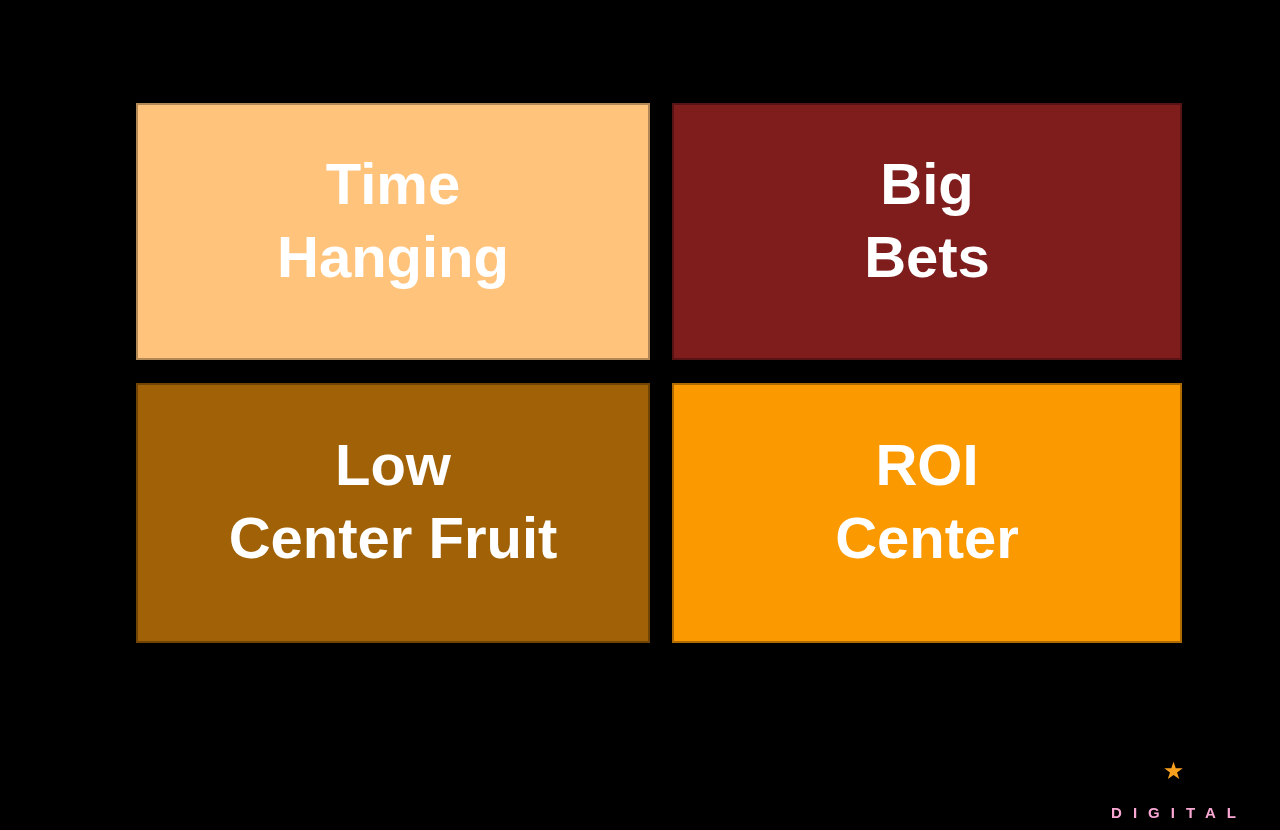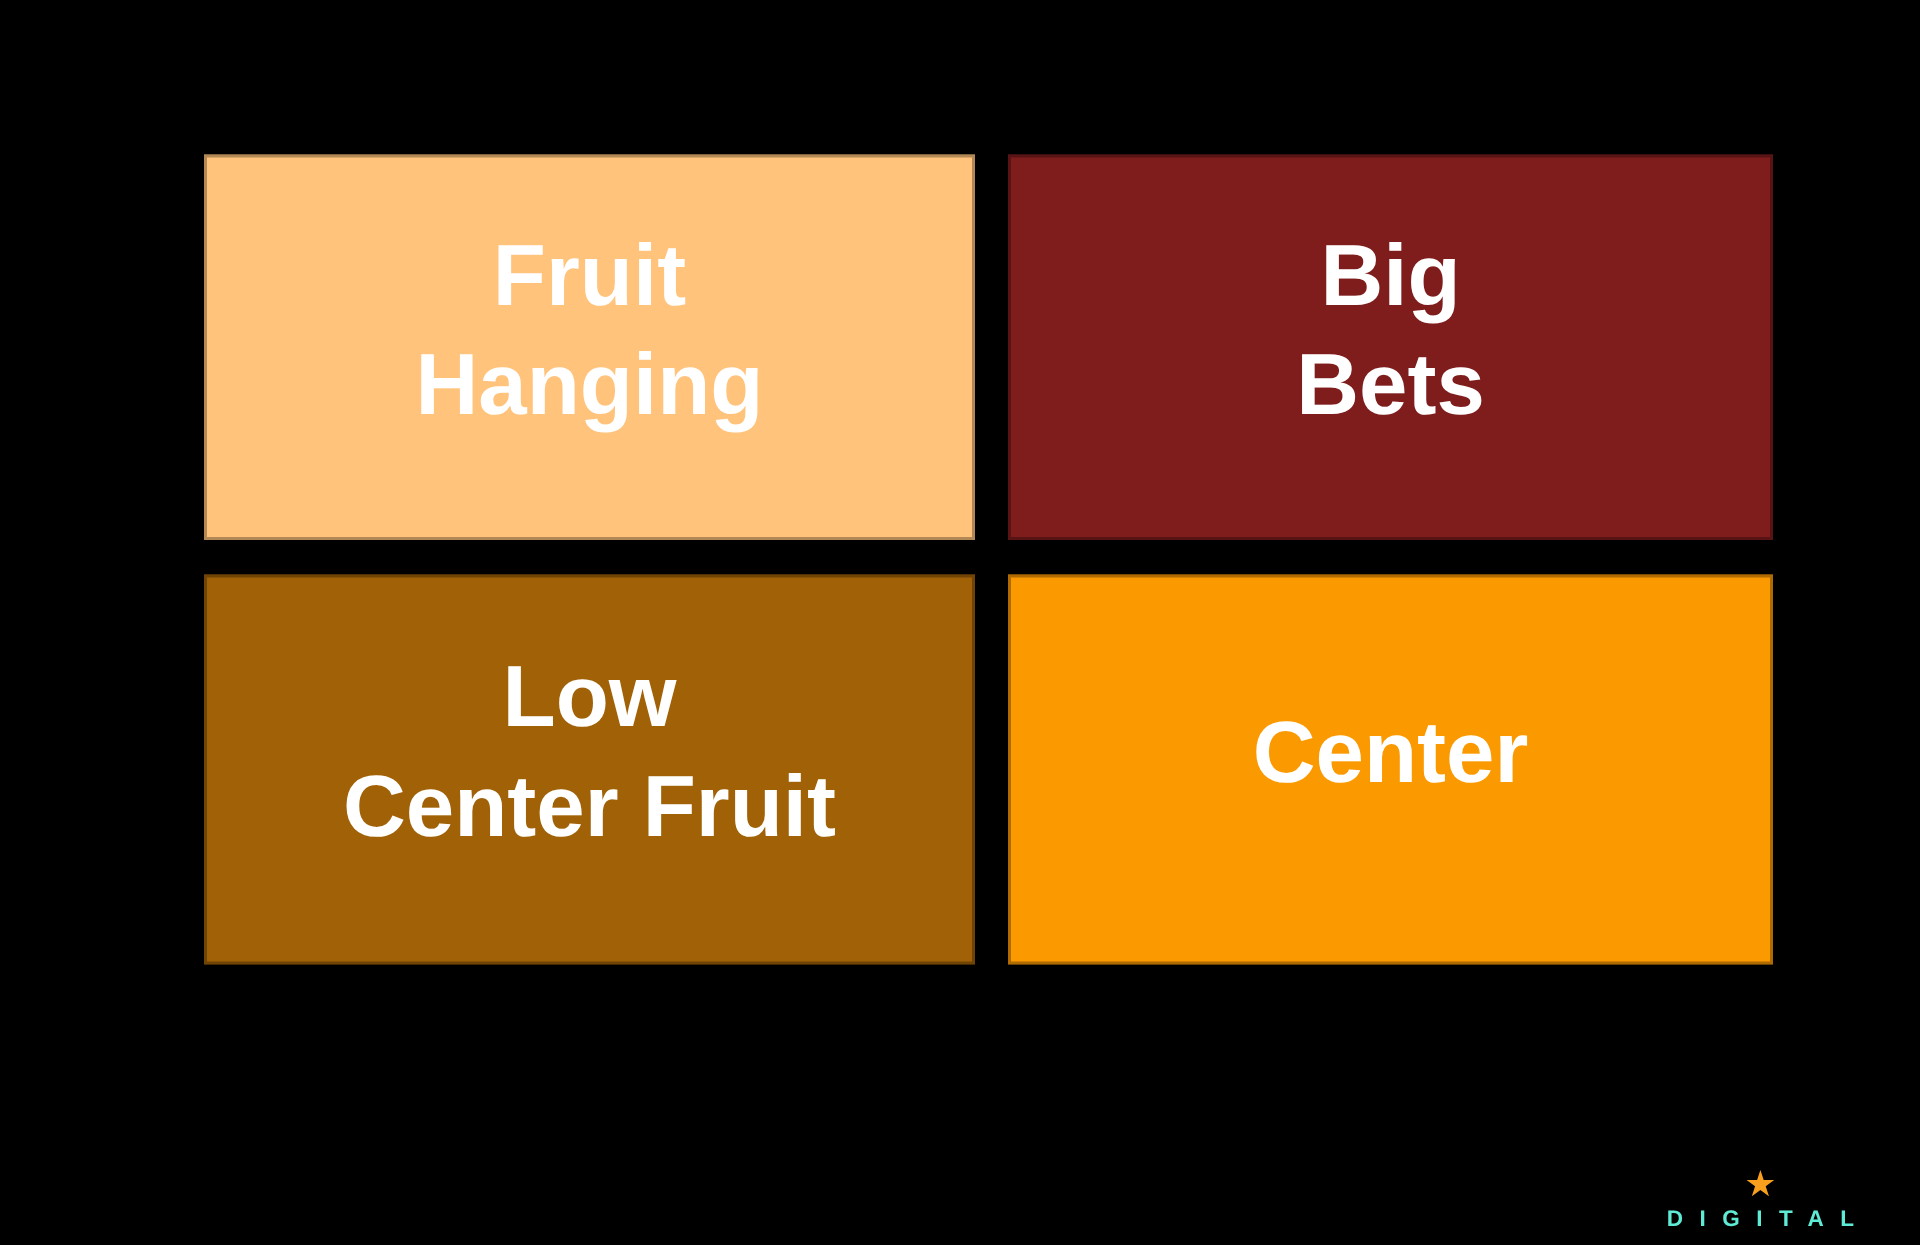--- a/index.html
+++ b/index.html
@@ -72,45 +72,46 @@
 </style>
 </head>
 <body>
 
 <div class="stage">
 
   <div class="quadrant-grid">
 
     <div class="quad" style="background-color: rgb(255, 195, 123);">
       <div class="quad-label">
-        <span class="line">Fruit</span>
+        <span class="line">Time</span>
         <span class="line">Hanging</span>
       </div>
     </div>
 
     <div class="quad" style="background-color: #7f1d1d;">
       <div class="quad-label">
         <span class="line">Big</span>
         <span class="line">Bets</span>
       </div>
     </div>
 
     <div class="quad" style="background-color: #a16207;">
       <div class="quad-label">
         <span class="line">Low</span>
         <span class="line">Center Fruit</span>
       </div>
     </div>
 
     <div class="quad" style="background-color: rgb(251, 153, 0);">
       <div class="quad-label">
+        <span class="line">ROI</span>
         <span class="line">Center</span>
       </div>
     </div>
 
   </div>
 
   <div class="brand-logo">
     <span class="star-icon" style="color: rgb(248, 160, 30);">★</span>
-    <span class="brand-logo-text" style="color: #5eead4;">DIGITAL</span>
+    <span class="brand-logo-text" style="color: #f9a8d4; margin-top: 19px;">DIGITAL</span>
   </div>
 
 </div>
 
 </body></html>

